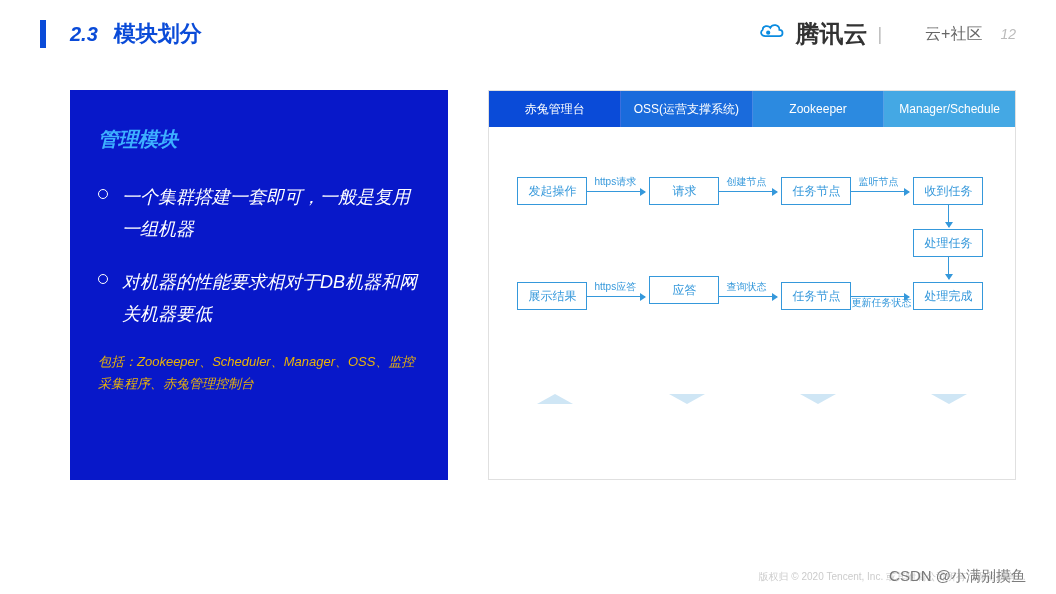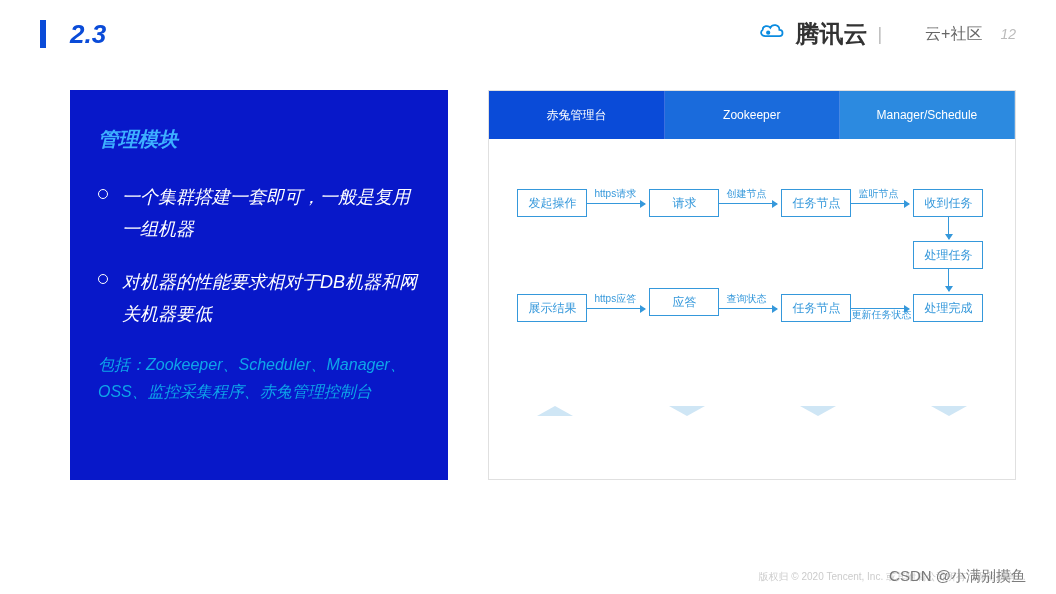--- a/index.html
+++ b/index.html
@@ -1,36 +1,36 @@
 <!DOCTYPE html>
 <html><head>
 <meta charset="utf-8">
 <style>
   * { margin: 0; padding: 0; box-sizing: border-box; }
   body { width: 1056px; height: 594px; font-family: "Microsoft YaHei", Arial, sans-serif; background: #fff; position: relative; overflow: hidden; }
   .header { display: flex; align-items: center; padding: 18px 40px 0 40px; }
   .accent-bar { width: 6px; height: 28px; background: #0a4bd8; margin-right: 24px; }
-  .section-num { color: #0a4bd8; font-size: 26px; font-weight: 700; font-style: italic; margin-right: 16px; }
+  .section-num { color: #0a4bd8; font-size: 20px; font-weight: 700; font-style: italic; margin-right: 16px; }
   .section-title { color: #0a4bd8; font-size: 22px; font-weight: 700; }
   .header-right { margin-left: auto; display: flex; align-items: center; gap: 10px; }
   .cloud-icon svg { width: 28px; height: 20px; }
   .brand1 { font-size: 24px; font-weight: 600; color: #333; }
   .divider { color: #bbb; font-size: 18px; }
   .brand2 { font-size: 16px; color: #666; margin-left: 33px; }
   .page-num { color: #bbb; font-size: 14px; font-style: italic; margin-left: 8px; }
   .main { display: flex; padding: 40px 40px 0 70px; gap: 40px; }
   .left-panel { width: 380px; height: 390px; background: #0818c9; color: #fff; padding: 36px 28px; }
   .panel-title { color: #3db0ff; font-size: 20px; font-weight: 600; font-style: italic; margin-bottom: 28px; }
   .bullet-list { list-style: none; }
   .bullet-list li { position: relative; padding-left: 24px; font-size: 18px; line-height: 1.8; margin-bottom: 20px; font-style: italic; }
   .bullet-list li::before { content: ""; position: absolute; left: 0; top: 8px; width: 8px; height: 8px; border-radius: 50%; border: 1px solid #fff; }
-  .includes { color: #0ea5e9; font-size: 16px; font-style: italic; line-height: 1.7; margin-top: 12px; }
+  .includes { color: #eab308; font-size: 13px; font-style: italic; line-height: 1.7; margin-top: 12px; }
   .right-panel { width: 530px; height: 390px; border: 1px solid #e0e0e0; padding: 0; background: #fff; }
   .col-headers { display: flex; }
-  .col-headers > div { flex: 1; height: 48px; display: flex; align-items: center; justify-content: center; color: #fff; font-size: 12px; border-right: 1px solid rgba(255,255,255,0.2); }
+  .col-headers > div { flex: 1; height: 36px; display: flex; align-items: center; justify-content: center; color: #fff; font-size: 12px; border-right: 1px solid rgba(255,255,255,0.2); }
   .col-headers > div:nth-child(1) { background: #0a4bd8; }
   .col-headers > div:nth-child(2) { background: #1a6bdc; }
   .col-headers > div:nth-child(3) { background: #2c8ae0; }
   .col-headers > div:nth-child(4) { background: #44a8e4; border-right: none; }
   .diagram-body { position: relative; height: 260px; }
   .box { position: absolute; width: 70px; height: 28px; border: 1px solid #3598db; color: #3598db; font-size: 12px; display: flex; align-items: center; justify-content: center; background: #fff; }
   .arrow-h { position: absolute; height: 1px; background: #3598db; }
   .arrow-h::after { content: ""; position: absolute; right: -1px; top: -3px; border-left: 6px solid #3598db; border-top: 4px solid transparent; border-bottom: 4px solid transparent; }
   .arrow-v { position: absolute; width: 1px; background: #3598db; }
   .arrow-v::after { content: ""; position: absolute; bottom: -1px; left: -3px; border-top: 6px solid #3598db; border-left: 4px solid transparent; border-right: 4px solid transparent; }
@@ -43,20 +43,21 @@
   .bottom-bar { background: #0a4bd8; color: #fff; height: 42px; display: flex; align-items: center; justify-content: center; font-size: 13px; margin: 8px 0 0 0; }
   .footer { position: absolute; bottom: 10px; right: 30px; font-size: 10px; color: #ccc; }
   .watermark { position: absolute; bottom: 8px; right: 30px; font-size: 15px; color: #666; opacity: 0.85; }
 </style>
 </head>
 <body>
 
 <div class="header">
   <div class="accent-bar"></div>
   <div class="section-num">2.3</div>
+  <div class="section-title">模块划分</div>
   <div class="header-right">
     <span class="cloud-icon">
       <svg viewBox="0 0 40 28">
           <path d="M12 20 C6 20 4 14 8 11 C8 5 16 4 19 8 C22 2 32 3 32 11 C38 11 38 20 32 20 Z" fill="none" stroke="#0a8be0" stroke-width="2.5"></path>
           <circle cx="16" cy="15" r="3" fill="#0a8be0"></circle>
         </svg>
     </span>
     <span class="brand1">腾讯云</span>
     <span class="divider">|</span>
     <span class="brand2">云+社区</span>
@@ -70,20 +71,21 @@
     <ul class="bullet-list">
       <li>一个集群搭建一套即可，一般是复用一组机器</li>
       <li>对机器的性能要求相对于DB机器和网关机器要低</li>
     </ul>
     <div class="includes">包括：Zookeeper、Scheduler、Manager、OSS、监控采集程序、赤兔管理控制台</div>
   </div>
 
   <div class="right-panel">
     <div class="col-headers">
       <div>赤兔管理台</div>
+      <div>OSS(运营支撑系统)</div>
       <div>Zookeeper</div>
       <div>Manager/Schedule</div>
     </div>
 
     <div class="diagram-body">
 
       <div class="box" style="left:28px; top:50px;">发起操作</div>
       <div class="arrow-h" style="left:98px; top:64px; width:58px;"></div>
       <div class="arrow-label" style="left:105px; top:48px;">https请求</div>
       <div class="box" style="left:160px; top:50px;">请求</div>

